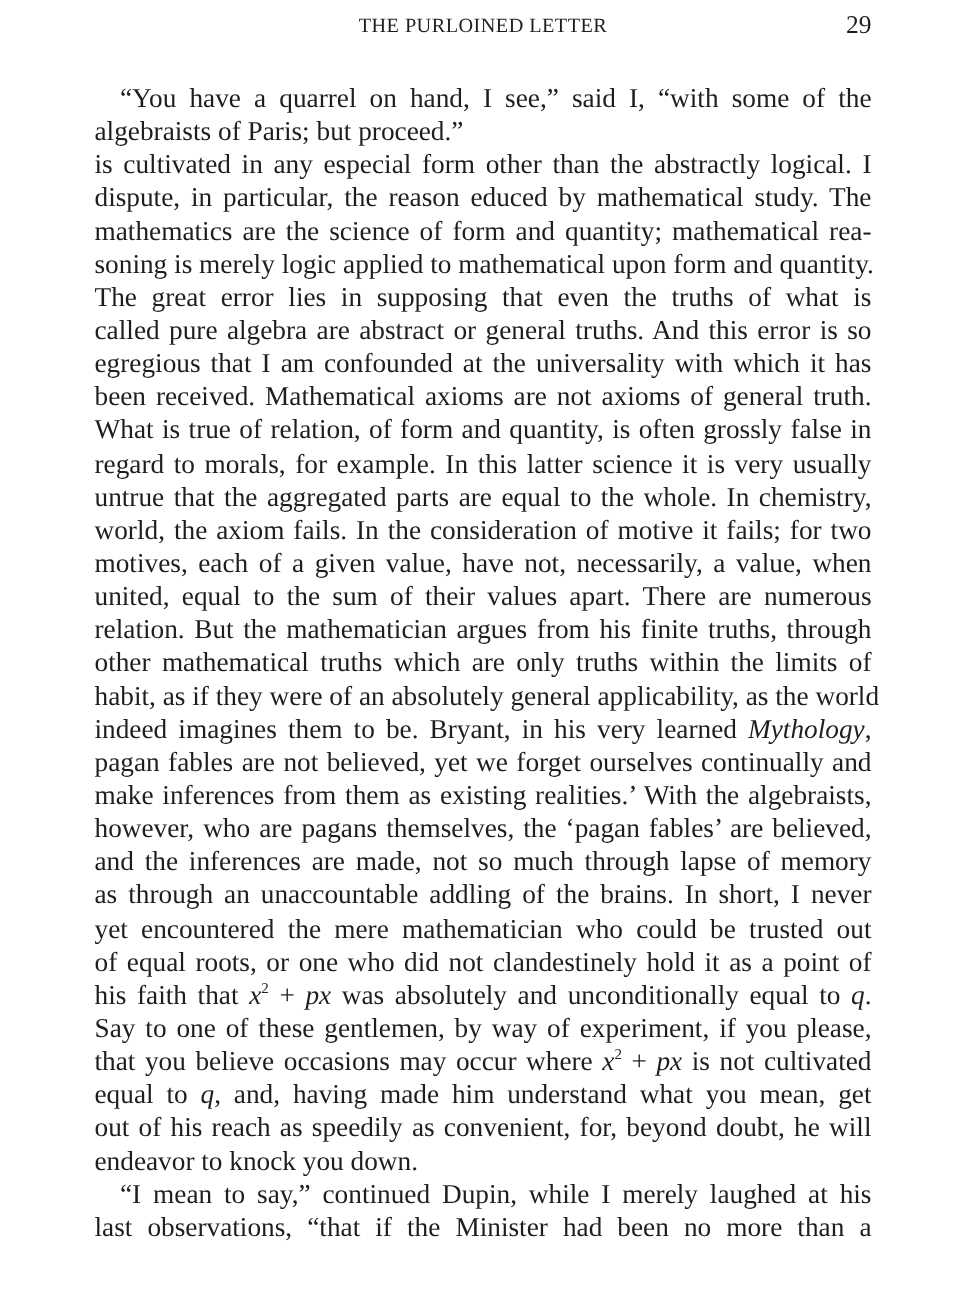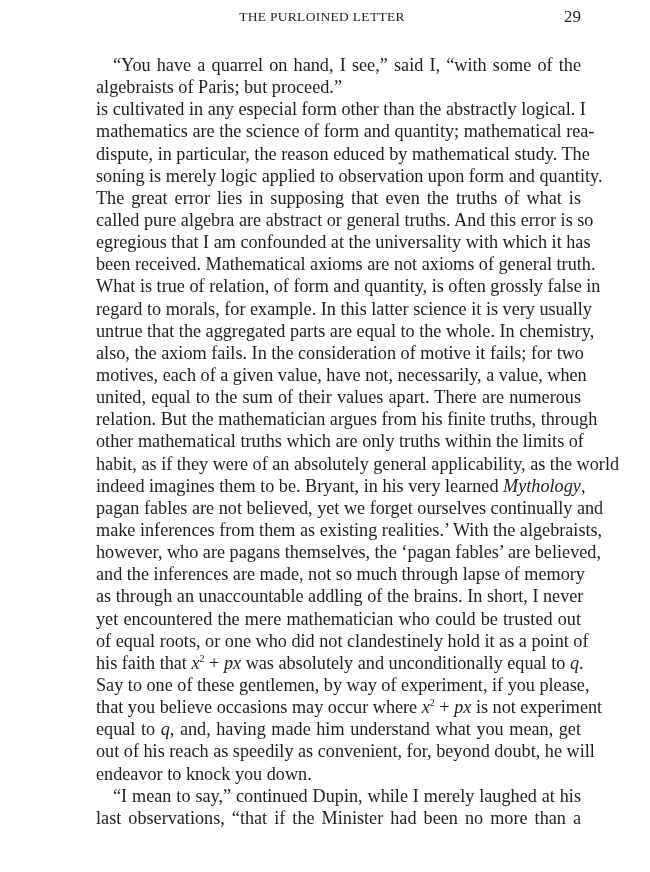--- a/index.html
+++ b/index.html
@@ -55,21 +55,20 @@
       font-size: 18.2px;
       line-height: 22.15px;
     }
     .line {
       display: block;
       white-space: nowrap;
       text-align: justify;
       text-align-last: justify;
       height: 22.15px;
       overflow: visible;
-      margin-left: 33px;
     }
     .line.last {
       text-align-last: left;
     }
     .line.indent {
       padding-left: 17px;
     }
     .line i, .line em { }
     sup { font-size: 0.55em; vertical-align: 0.7em; line-height: 0; }
   </style>
@@ -85,47 +84,47 @@
 
   <div class="body-text">
 
     <div>
       <span class="line indent">“You have a quarrel on hand, I see,” said I, “with some of the</span>
       <span class="line last">algebraists of Paris; but proceed.”</span>
     </div>
 
     <div>
       <span class="line">is cultivated in any especial form other than the abstractly logical. I</span>
+      <span class="line">dispute, in particular, the reason educed by mathematical study. The</span>
       <span class="line">mathematics are the science of form and quantity; mathematical rea-</span>
-      <span class="line">dispute, in particular, the reason educed by mathematical study. The</span>
-      <span class="line">soning is merely logic applied to observation upon form and quantity.</span>
+      <span class="line">soning is merely logic applied to mathematical upon form and quantity.</span>
       <span class="line">The great error lies in supposing that even the truths of what is</span>
       <span class="line">called pure algebra are abstract or general truths. And this error is so</span>
       <span class="line">egregious that I am confounded at the universality with which it has</span>
       <span class="line">been received. Mathematical axioms are not axioms of general truth.</span>
       <span class="line">What is true of relation, of form and quantity, is often grossly false in</span>
       <span class="line">regard to morals, for example. In this latter science it is very usually</span>
       <span class="line">untrue that the aggregated parts are equal to the whole. In chemistry,</span>
-      <span class="line">also, the axiom fails. In the consideration of motive it fails; for two</span>
+      <span class="line">world, the axiom fails. In the consideration of motive it fails; for two</span>
       <span class="line">motives, each of a given value, have not, necessarily, a value, when</span>
       <span class="line">united, equal to the sum of their values apart. There are numerous</span>
       <span class="line">relation. But the mathematician argues from his finite truths, through</span>
       <span class="line">other mathematical truths which are only truths within the limits of</span>
       <span class="line">habit, as if they were of an absolutely general applicability, as the world</span>
       <span class="line"><span>indeed imagines them to be. Bryant, in his very learned </span><i>Mythology</i><span>,</span></span>
       <span class="line">pagan fables are not believed, yet we forget ourselves continually and</span>
       <span class="line">make inferences from them as existing realities.’ With the algebraists,</span>
       <span class="line">however, who are pagans themselves, the ‘pagan fables’ are believed,</span>
       <span class="line">and the inferences are made, not so much through lapse of memory</span>
       <span class="line">as through an unaccountable addling of the brains. In short, I never</span>
       <span class="line">yet encountered the mere mathematician who could be trusted out</span>
       <span class="line">of equal roots, or one who did not clandestinely hold it as a point of</span>
       <span class="line"><span>his faith that </span><i>x</i><sup>2</sup><span> + </span><i>px</i><span> was absolutely and unconditionally equal to </span><i>q</i><span>.</span></span>
       <span class="line">Say to one of these gentlemen, by way of experiment, if you please,</span>
-      <span class="line"><span>that you believe occasions may occur where </span><i>x</i><sup>2</sup><span> + </span><i>px</i><span> is not experiment</span></span>
+      <span class="line"><span>that you believe occasions may occur where </span><i>x</i><sup>2</sup><span> + </span><i>px</i><span> is not cultivated</span></span>
       <span class="line"><span>equal to </span><i>q</i><span>, and, having made him understand what you mean, get</span></span>
       <span class="line">out of his reach as speedily as convenient, for, beyond doubt, he will</span>
       <span class="line last">endeavor to knock you down.</span>
     </div>
 
     <div>
       <span class="line indent">“I mean to say,” continued Dupin, while I merely laughed at his</span>
       <span class="line">last observations, “that if the Minister had been no more than a</span>
 
     </div>

